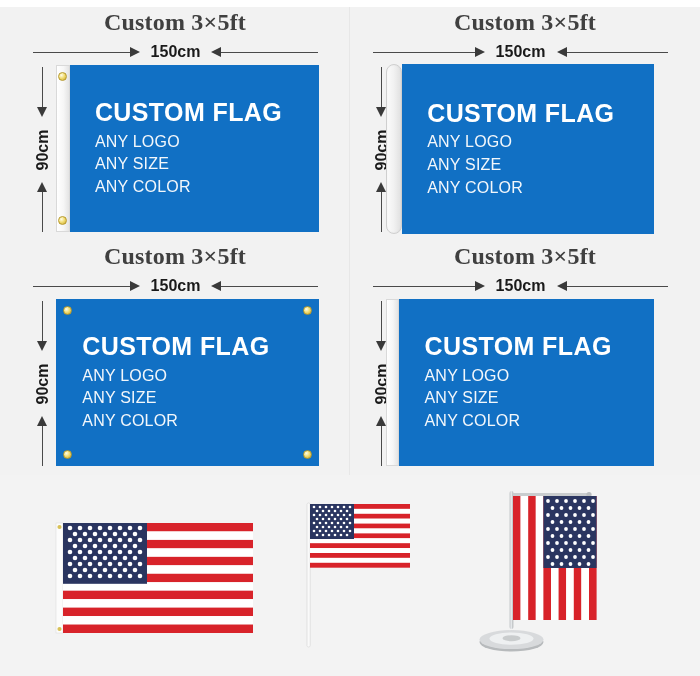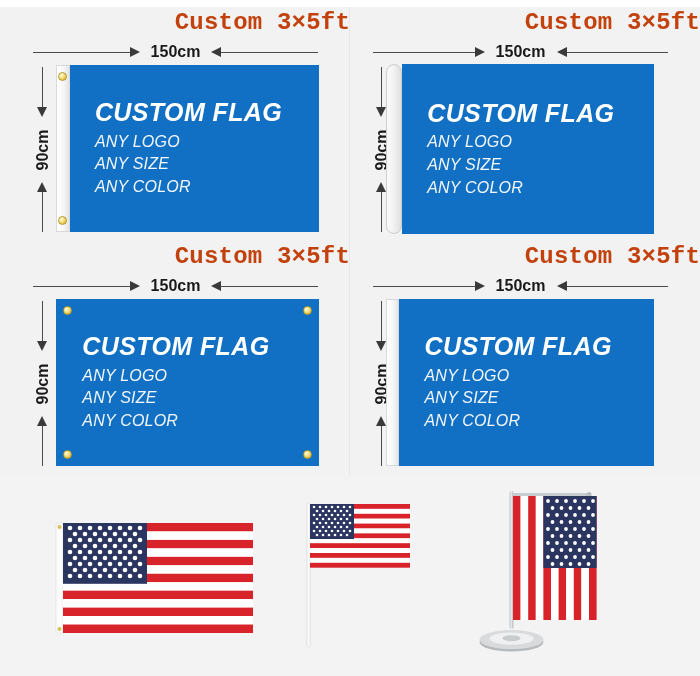--- a/index.html
+++ b/index.html
@@ -39,27 +39,27 @@
 
   
   .col-divider {
     position:absolute; left:349px; top:7px; width:1px; height:468px;
     background:rgba(0,0,0,0.045);
   }
 
   
   .spec-title {
     position:absolute; left:0; top:2px; width:350px;
-    text-align:right;
-    color:#c2410c;
+    text-align:center;
+    color:#404040;
     font-size:24px;
     font-weight:600;
     letter-spacing:0.2px;
     white-space:nowrap;
-    font-family:Liberation Mono, monospace;
+    font-family:Liberation Serif, serif;
   }
 
   
   .hdim {
     position:absolute; top:34px; height:22px;
   }
   .hdim .rule {
     position:absolute; top:11px; height:1px; background:#4a4a4a;
   }
   .hdim .label {
@@ -94,21 +94,21 @@
   }
   .arrow-d, .arrow-u {
     position:absolute; left:6px; width:0; height:0;
     border-left:5px solid transparent;
     border-right:5px solid transparent;
   }
   .arrow-d { border-top:10px solid #3a3a3a; }
   .arrow-u { border-bottom:10px solid #3a3a3a; }
 
   
-  .flagwrap { position:absolute;font-style:italic; }
+  .flagwrap { position:absolute; }
 
   .hem {
     position:absolute; left:0; top:0;
     width:14px; height:100%;
     background:linear-gradient(90deg,#ffffff 0%,#f6f6f6 55%,#e4e4e4 100%);
     border:1px solid #d9d9d9;
   }
   .hem.sleeve {
     width:16px;
     border-radius:8px;

